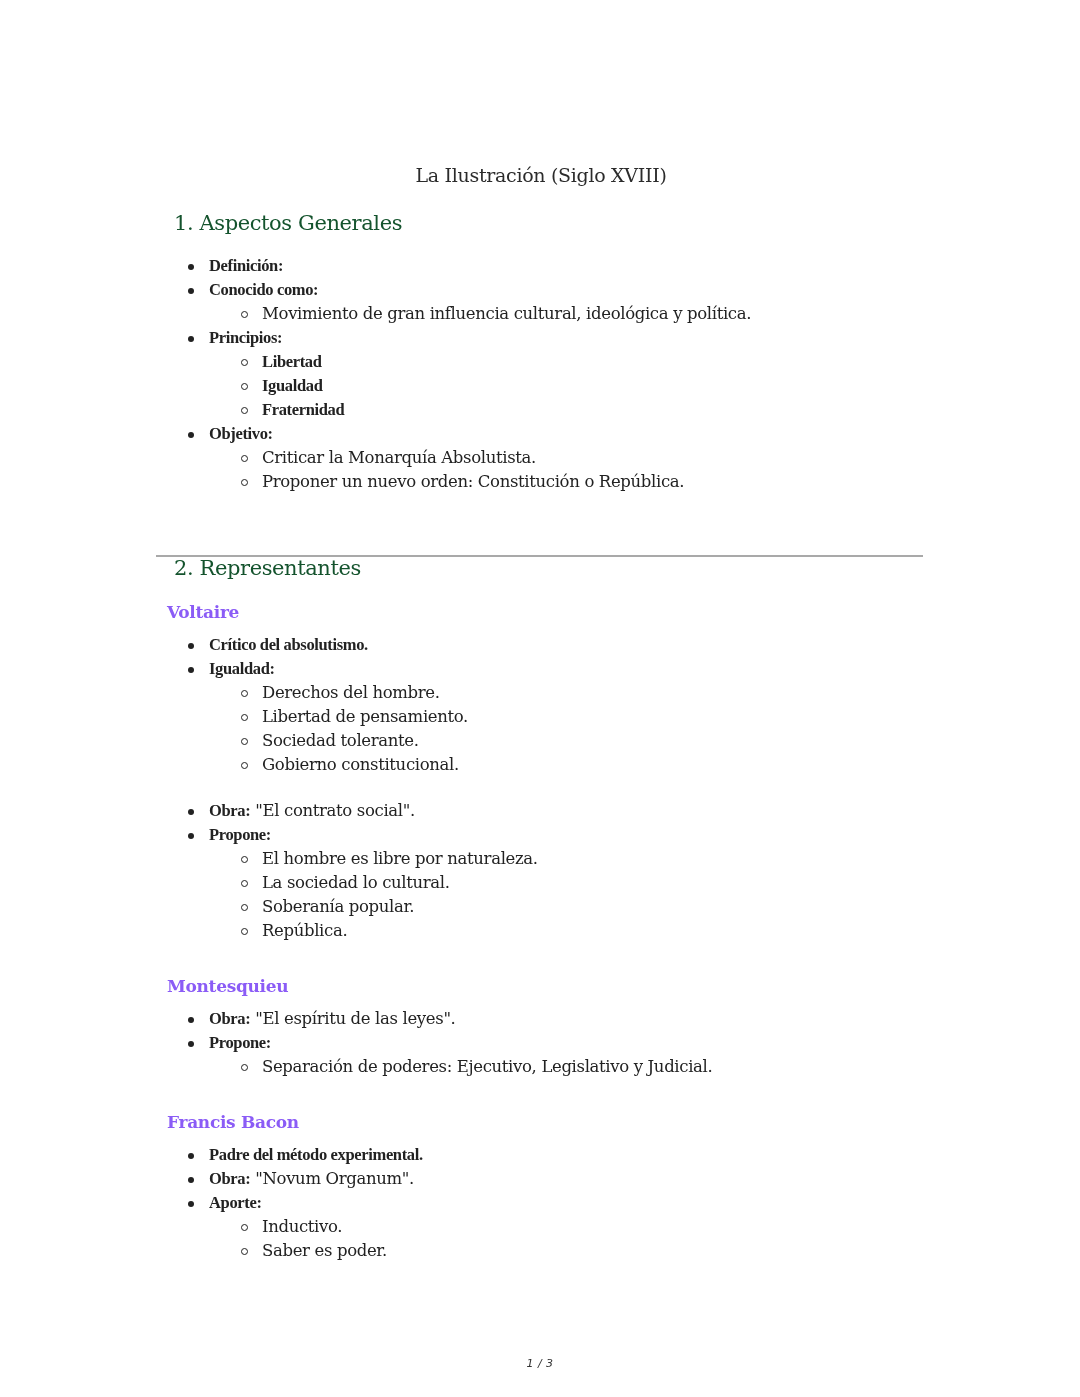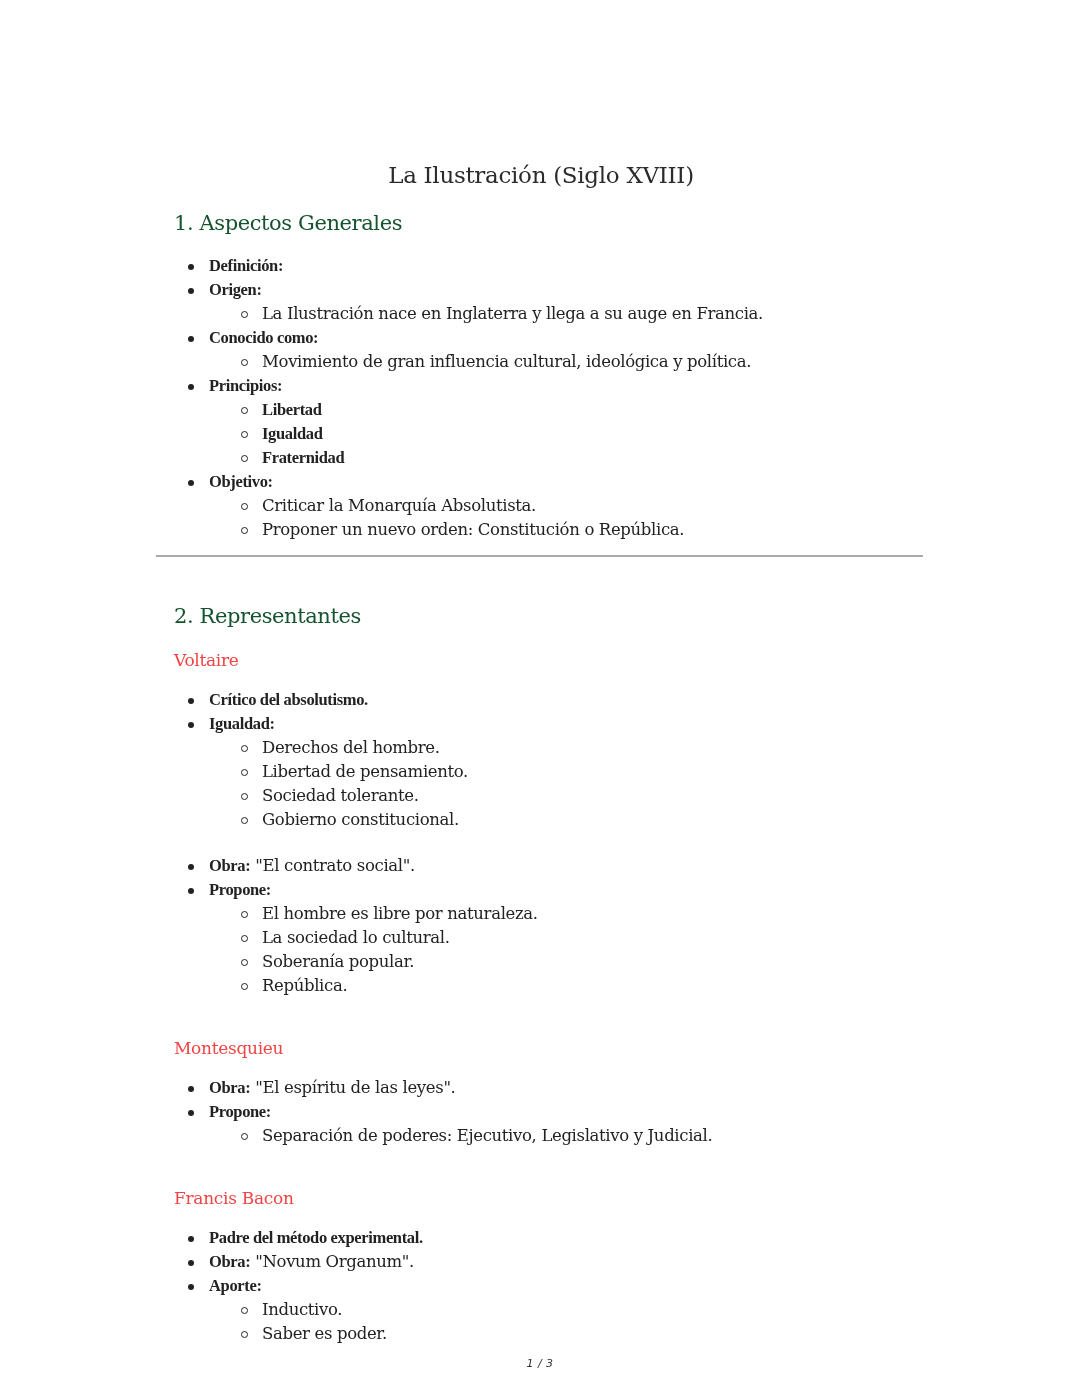--- a/index.html
+++ b/index.html
@@ -5,30 +5,30 @@
   html, body { margin: 0; padding: 0; background: #ffffff; }
   body {
     width: 1080px; height: 1397px; position: relative; overflow: hidden;
     font-family: "DejaVu Serif", "Liberation Serif", serif;
     color: #222222;
   }
   .page { position: absolute; left: 0; top: 0; width: 1080px; height: 1397px; }
   .content { position: absolute; left: 159px; top: 158px; width: 764px; }
   h1 {
     font-family: "DejaVu Serif", serif; font-weight: normal;
-    font-size: 23px; text-align: center; margin: 0; height: 34px; line-height: 34px;
+    font-size: 19px; text-align: center; margin: 0; height: 34px; line-height: 34px;
     color: #2b2b2b; letter-spacing: -0.3px;
   }
   h2 {
     font-family: "DejaVu Serif", serif; font-weight: normal;
     font-size: 21px; margin: 15px; line-height: 32px; color: #14532d; letter-spacing: -0.4px;
   }
   h3 {
-    font-family: "DejaVu Serif", serif; font-weight: normal;
-    font-size: 17px; margin: 15px; line-height: 26px; color: #ef4444; letter-spacing: -0.3px;
+    font-family: "DejaVu Serif", serif; font-weight: bold;
+    font-size: 17px; margin: 8px; line-height: 26px; color: #8b5cf6; letter-spacing: -0.3px;
   }
   ul { list-style: none; margin: 0; padding: 0; }
   li { font-size: 16.5px; line-height: 24px; letter-spacing: -0.35px; }
   .l1 > li { position: relative; padding-left: 50px; }
   .l1 > li::before {
     content: ""; position: absolute; left: 29px; top: 10px;
     width: 6px; height: 6px; border-radius: 50%; background: #222;
   }
   .l2 > li { position: relative; padding-left: 53px; }
   .l2 > li::before {
@@ -50,26 +50,20 @@
 
 <div class="page">
   <div class="content">
 
     <h1>La Ilustración (Siglo XVIII)</h1>
 
     <h2>1. Aspectos Generales</h2>
     <ul class="l1">
       <li>
         <b>Definición:</b>
-      </li>
-      <li>
-        <b>Origen:</b>
-        <ul class="l2">
-          <li>La Ilustración nace en Inglaterra y llega a su auge en Francia.</li>
-        </ul>
       </li>
       <li>
         <b>Conocido como:</b>
         <ul class="l2">
           <li>Movimiento de gran influencia cultural, ideológica y política.</li>
         </ul>
       </li>
       <li>
         <b>Principios:</b>
         <ul class="l2">

